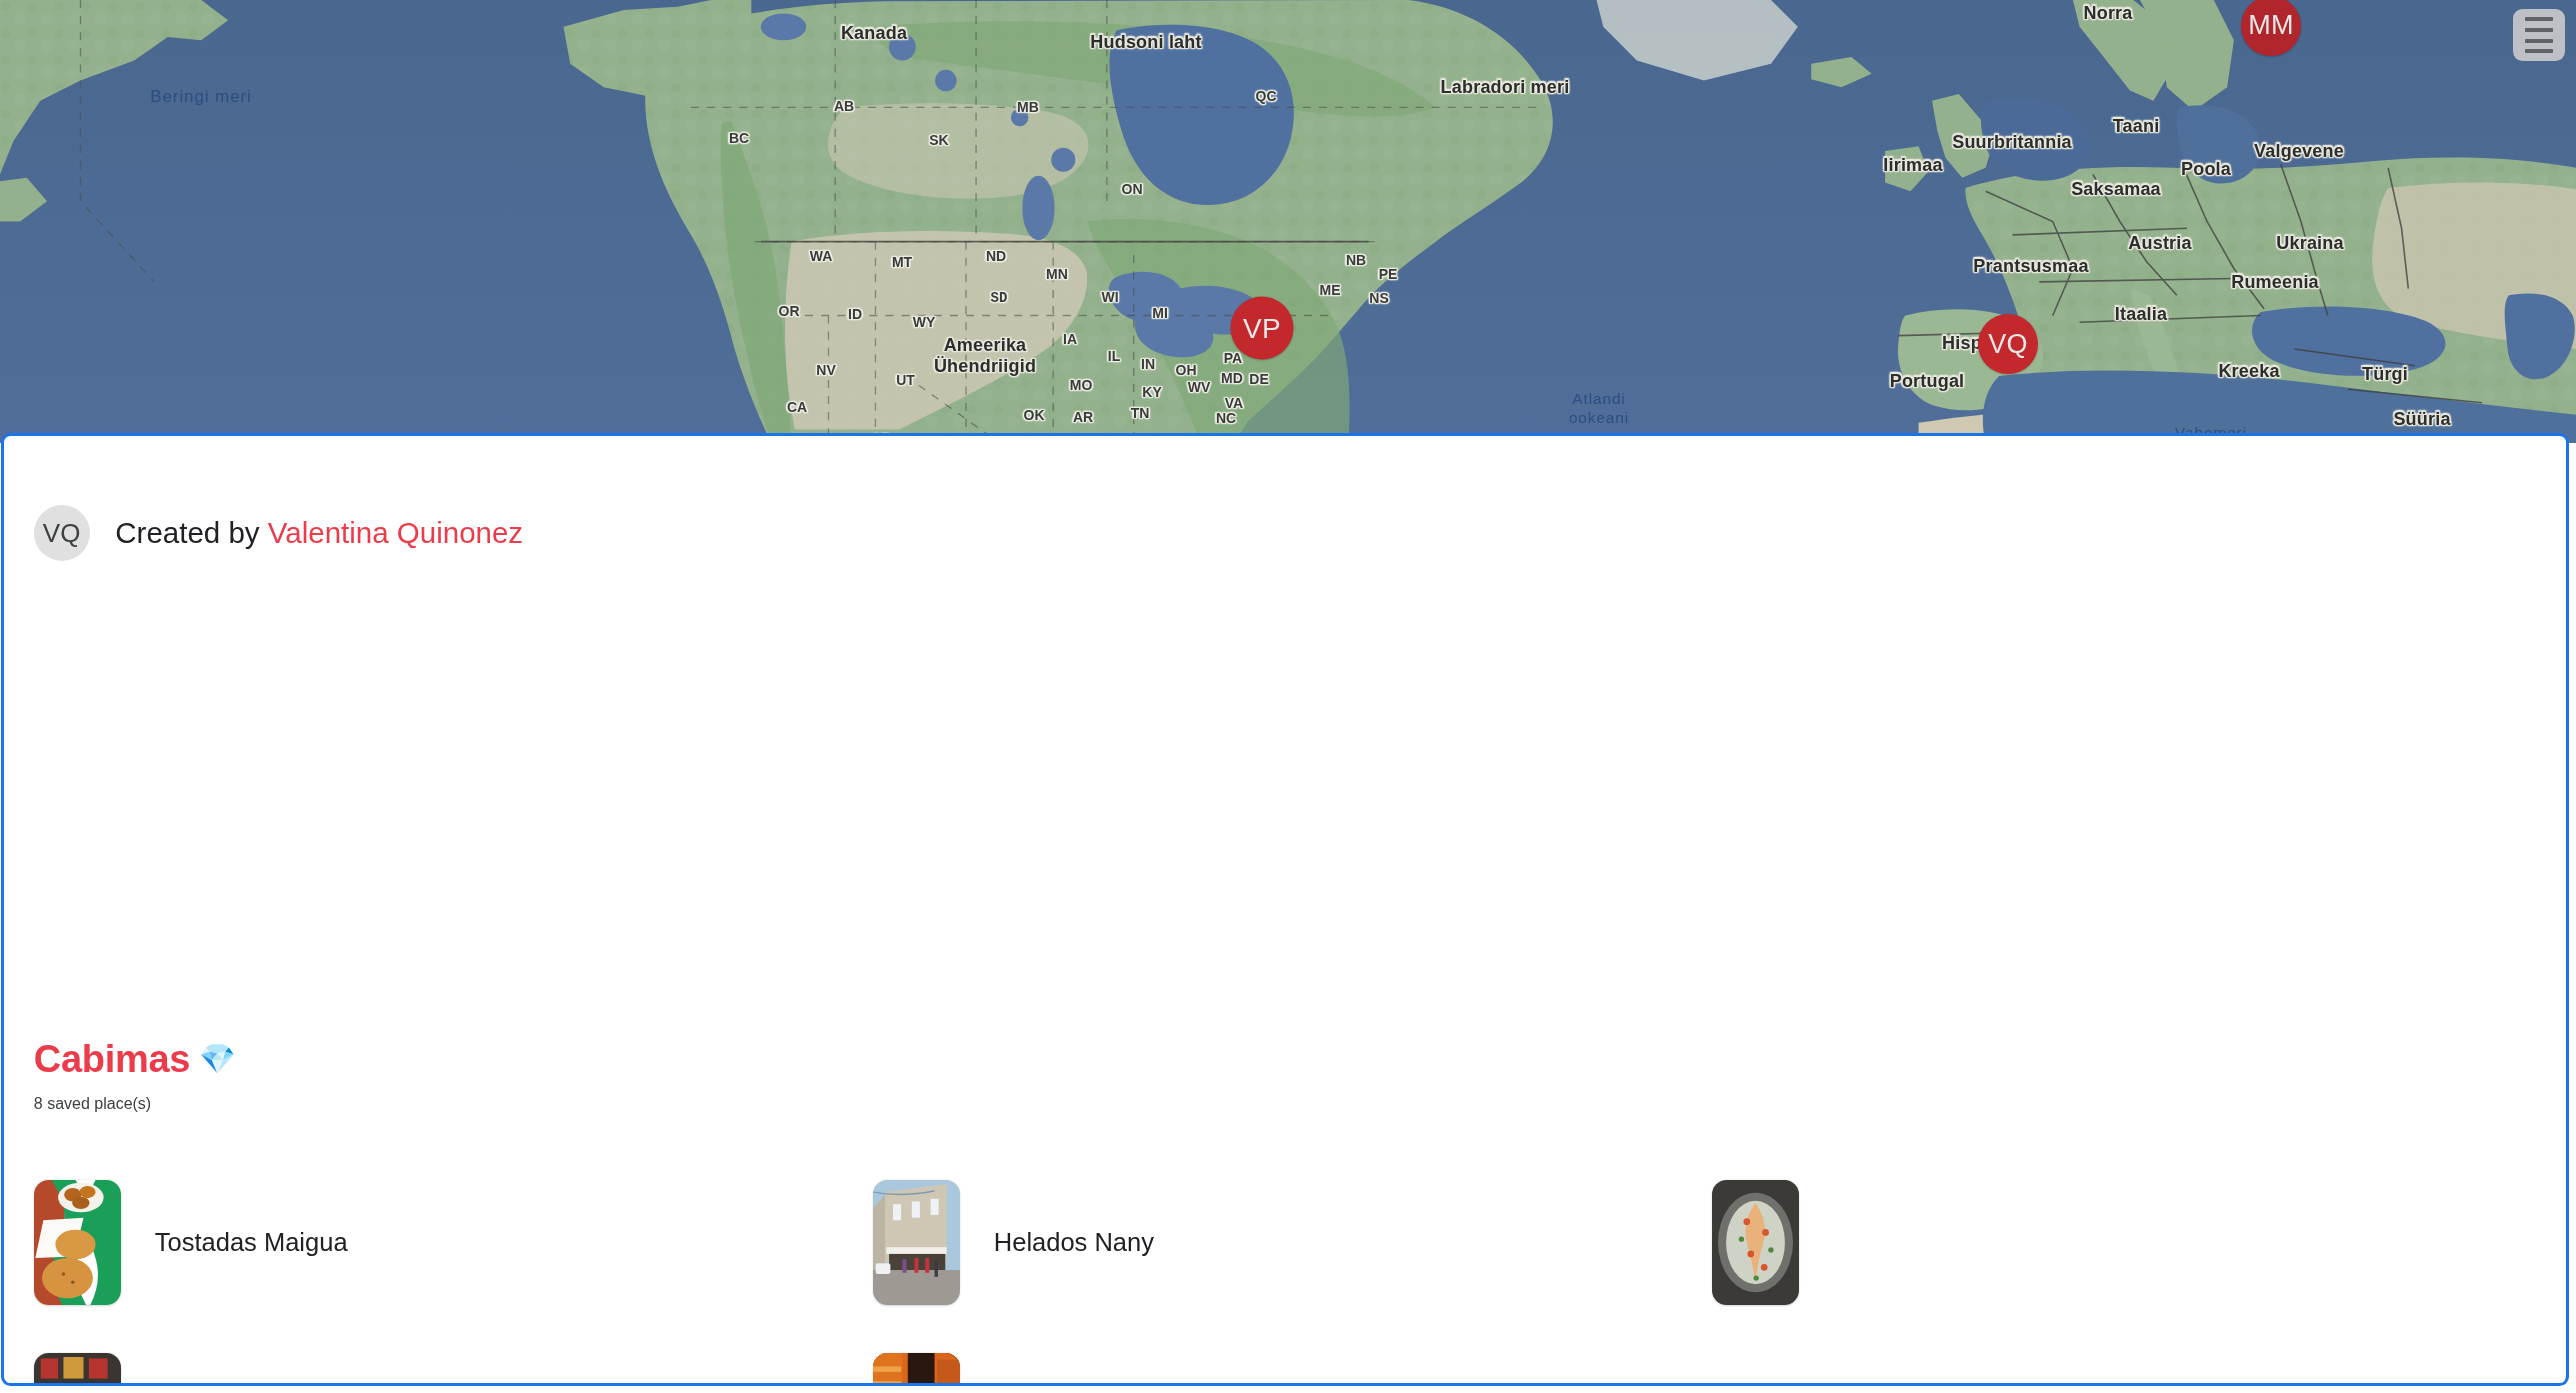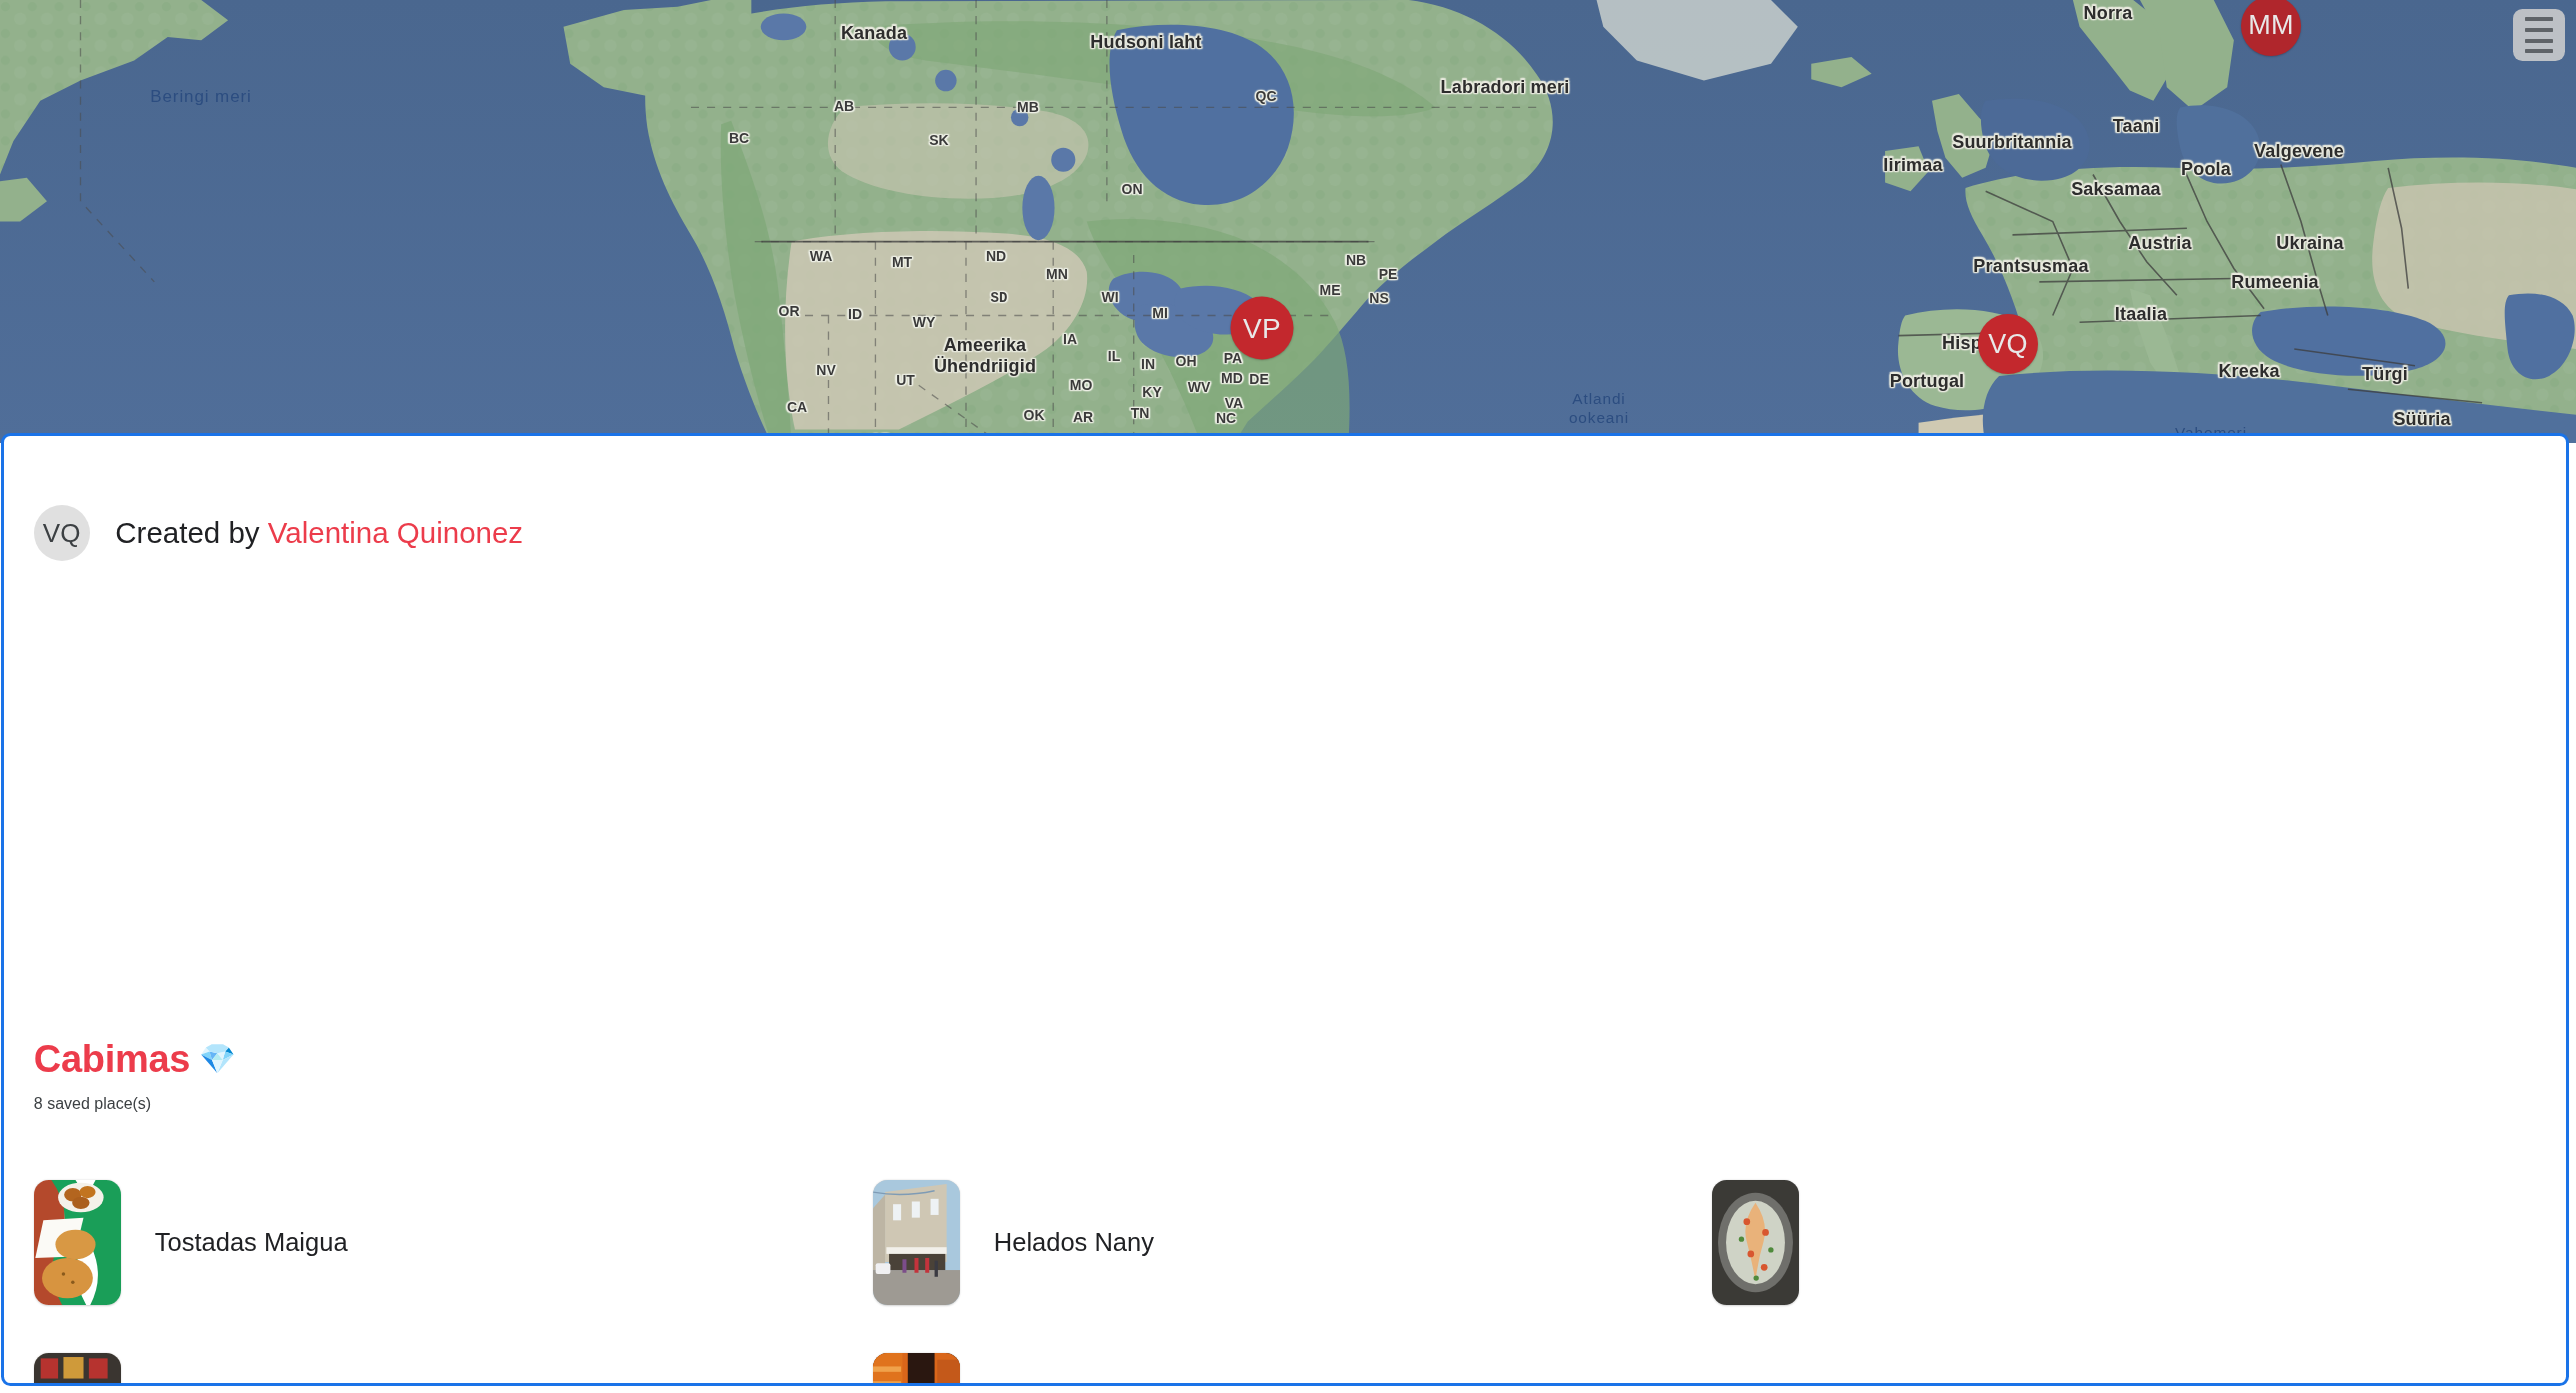--- a/index.html
+++ b/index.html
@@ -397,21 +397,21 @@
       <div class="map-label state" style="left: 855px; top: 314px;">ID</div>
       <div class="map-label state" style="left: 924px; top: 322px;">WY</div>
       <div class="map-label state" style="left: 999px; top: 298px; font-family: Liberation Mono, monospace;">SD</div>
       <div class="map-label state" style="left: 1110px; top: 297px;">WI</div>
       <div class="map-label state" style="left: 1160px; top: 313px;">MI</div>
       <div class="map-label state" style="left: 826px; top: 370px;">NV</div>
       <div class="map-label state" style="left: 882px; top: 380px; padding-left: 47px;">UT</div>
       <div class="map-label state" style="left: 1070px; top: 339px;">IA</div>
       <div class="map-label state" style="left: 1114px; top: 356px;">IL</div>
       <div class="map-label state" style="left: 1148px; top: 364px;">IN</div>
-      <div class="map-label state" style="left: 1186px; top: 361px;">OH</div>
+      <div class="map-label state" style="left: 1186px; top: 370px;">OH</div>
       <div class="map-label state" style="left: 1233px; top: 358px;">PA</div>
       <div class="map-label state" style="left: 1232px; top: 378px;">MD</div>
       <div class="map-label state" style="left: 1259px; top: 379px;">DE</div>
       <div class="map-label state" style="left: 1081px; top: 385px;">MO</div>
       <div class="map-label state" style="left: 1152px; top: 392px;">KY</div>
       <div class="map-label state" style="left: 1199px; top: 387px;">WV</div>
       <div class="map-label state" style="left: 1234px; top: 403px;">VA</div>
       <div class="map-label state" style="left: 797px; top: 407px;">CA</div>
       <div class="map-label state" style="left: 1034px; top: 415px;">OK</div>
       <div class="map-label state" style="left: 1083px; top: 417px;">AR</div>

